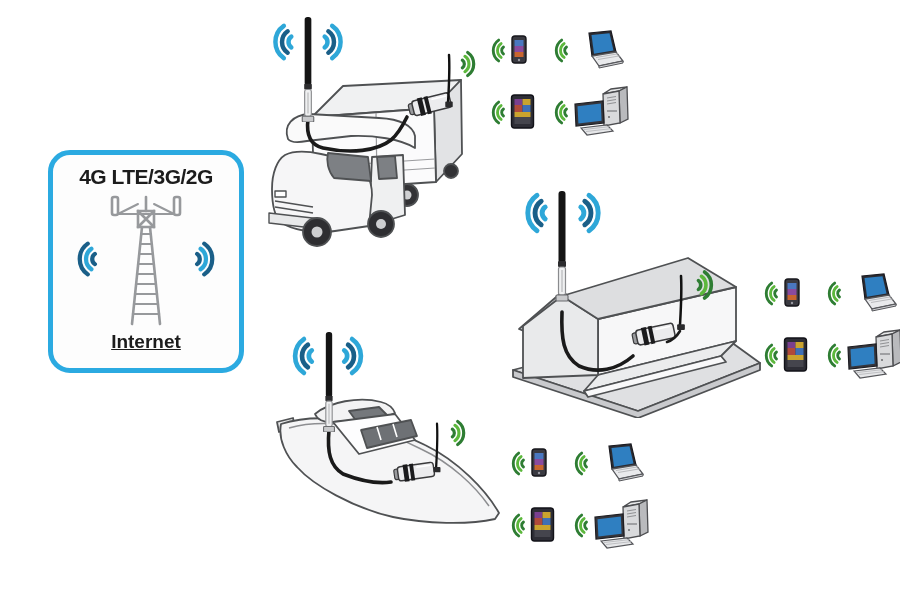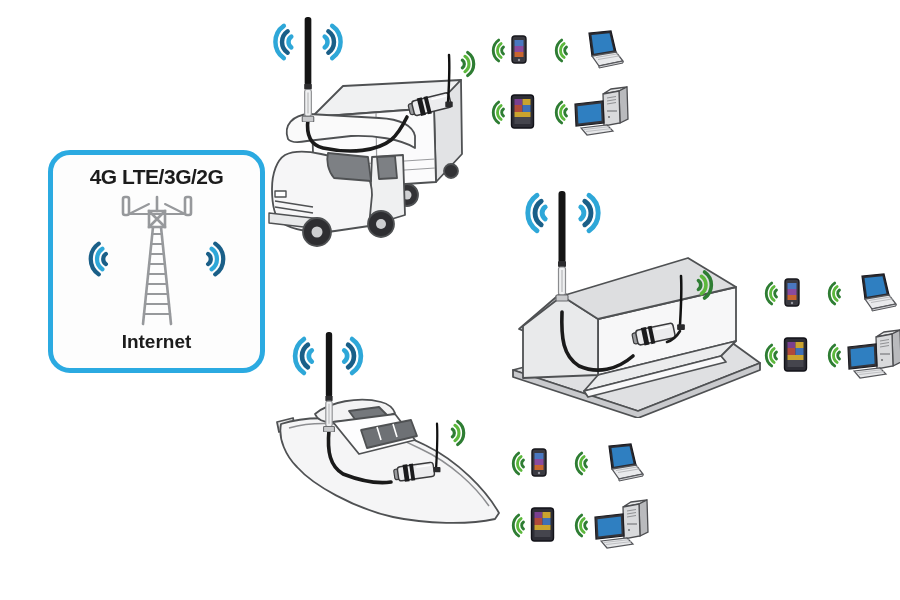--- a/index.html
+++ b/index.html
@@ -1,26 +1,26 @@
 <!DOCTYPE html>
 <html style="--box-border: #2BAAE1; --wave-blue-light: #2EA7D8; --wave-blue-dark: #1A5F88; --wave-green-light: #5CB83C; --wave-green-dark: #2E7D33; --outline-gray: #4F5153; --tower-gray: #97999C; --fill-light: #EFF0F1; --fill-mid: #DDDEE0; --screen-blue: #2F7FC1; --device-dark: #39393F; --antenna-black: #141414; --cable-black: #1A1A1A; --text-dark: #1C1C1C;"><head>
 <meta charset="utf-8">
 <style>
   html,body{margin:0;padding:0;}
   body{width:900px;height:600px;background:#ffffff;font-family:"Liberation Sans",sans-serif;overflow:hidden;}
   .canvas{position:relative;width:900px;height:600px;background:#ffffff;}
 
   
   .source-box{
-    position:absolute;left:48px;top:150px;width:217px;height:223px;
+    position:absolute;left:48px;top:150px;width:196px;height:223px;
     box-sizing:border-box;border:5px solid var(--box-border,#2BAAE1);border-radius:22px;
     background:#fdfdfd;display:flex;flex-direction:column;align-items:center;padding-top:10px;
   }
   .network-label{font-size:21px;font-weight:bold;color:var(--text-dark,#1c1c1c);letter-spacing:-0.5px;}
-  .caption{font-size:19px;font-weight:600;color:var(--text-dark,#1c1c1c);margin-top:0px;}
+  .caption{font-size:19px;font-weight:600;color:var(--text-dark,#1c1c1c);margin-top:0px;text-decoration:underline;}
 
   
   .scene{position:absolute;}
   #scene-rv{left:255px;top:5px;}
   #scene-house{left:495px;top:178px;}
   #scene-boat{left:263px;top:318px;}
 
   
   use.waves-blue { --wv1: var(--wave-blue-light,#2EA7D8); --wv2: var(--wave-blue-dark,#1A5F88); --wv3: var(--wave-blue-light,#2EA7D8); }
   use.waves-tower{ --wv1: var(--wave-blue-dark,#1A5F88); --wv2: var(--wave-blue-light,#2EA7D8); --wv3: var(--wave-blue-dark,#1A5F88); }

